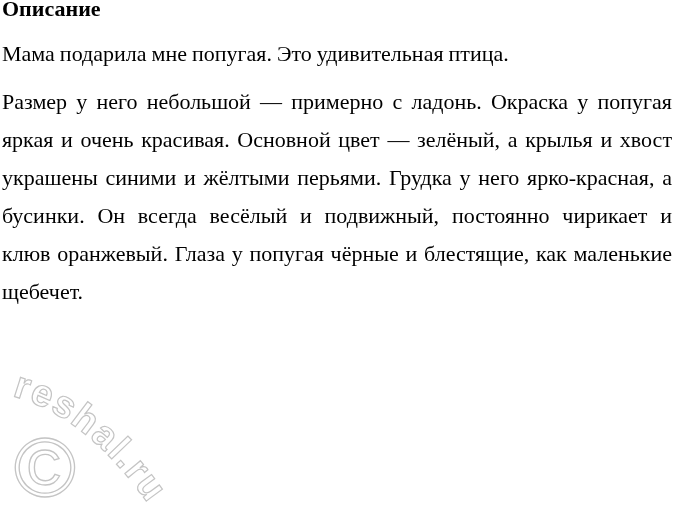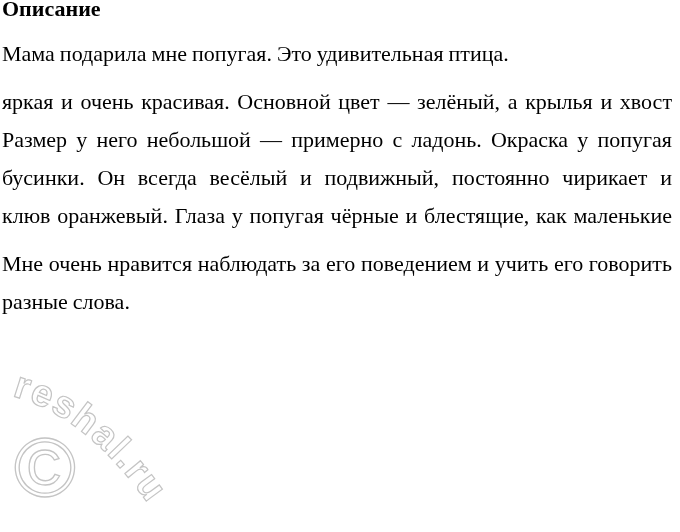--- a/index.html
+++ b/index.html
@@ -94,27 +94,25 @@
 
     <div class="block heading">
       <div class="line">Описание</div>
     </div>
 
     <div class="block">
       <div class="line">Мама подарила мне попугая. Это удивительная птица.</div>
     </div>
 
     <div class="block">
+      <div class="line j">Размер у него небольшой — примерно с ладонь. Окраска у попугая</div>
       <div class="line j">яркая и очень красивая. Основной цвет — зелёный, а крылья и хвост</div>
-      <div class="line j">Размер у него небольшой — примерно с ладонь. Окраска у попугая</div>
+      <div class="line j">украшены синими и жёлтыми перьями. Грудка у него ярко-красная, а</div>
       <div class="line j">бусинки. Он всегда весёлый и подвижный, постоянно чирикает и</div>
       <div class="line j">клюв оранжевый. Глаза у попугая чёрные и блестящие, как маленькие</div>
+      <div class="line">щебечет.</div>
     </div>
 
-    <div class="block">
-      <div class="line j">Мне очень нравится наблюдать за его поведением и учить его говорить</div>
-      <div class="line">разные слова.</div>
-    </div>
 
 
 
   </div>
 </div>
 
 </body></html>

